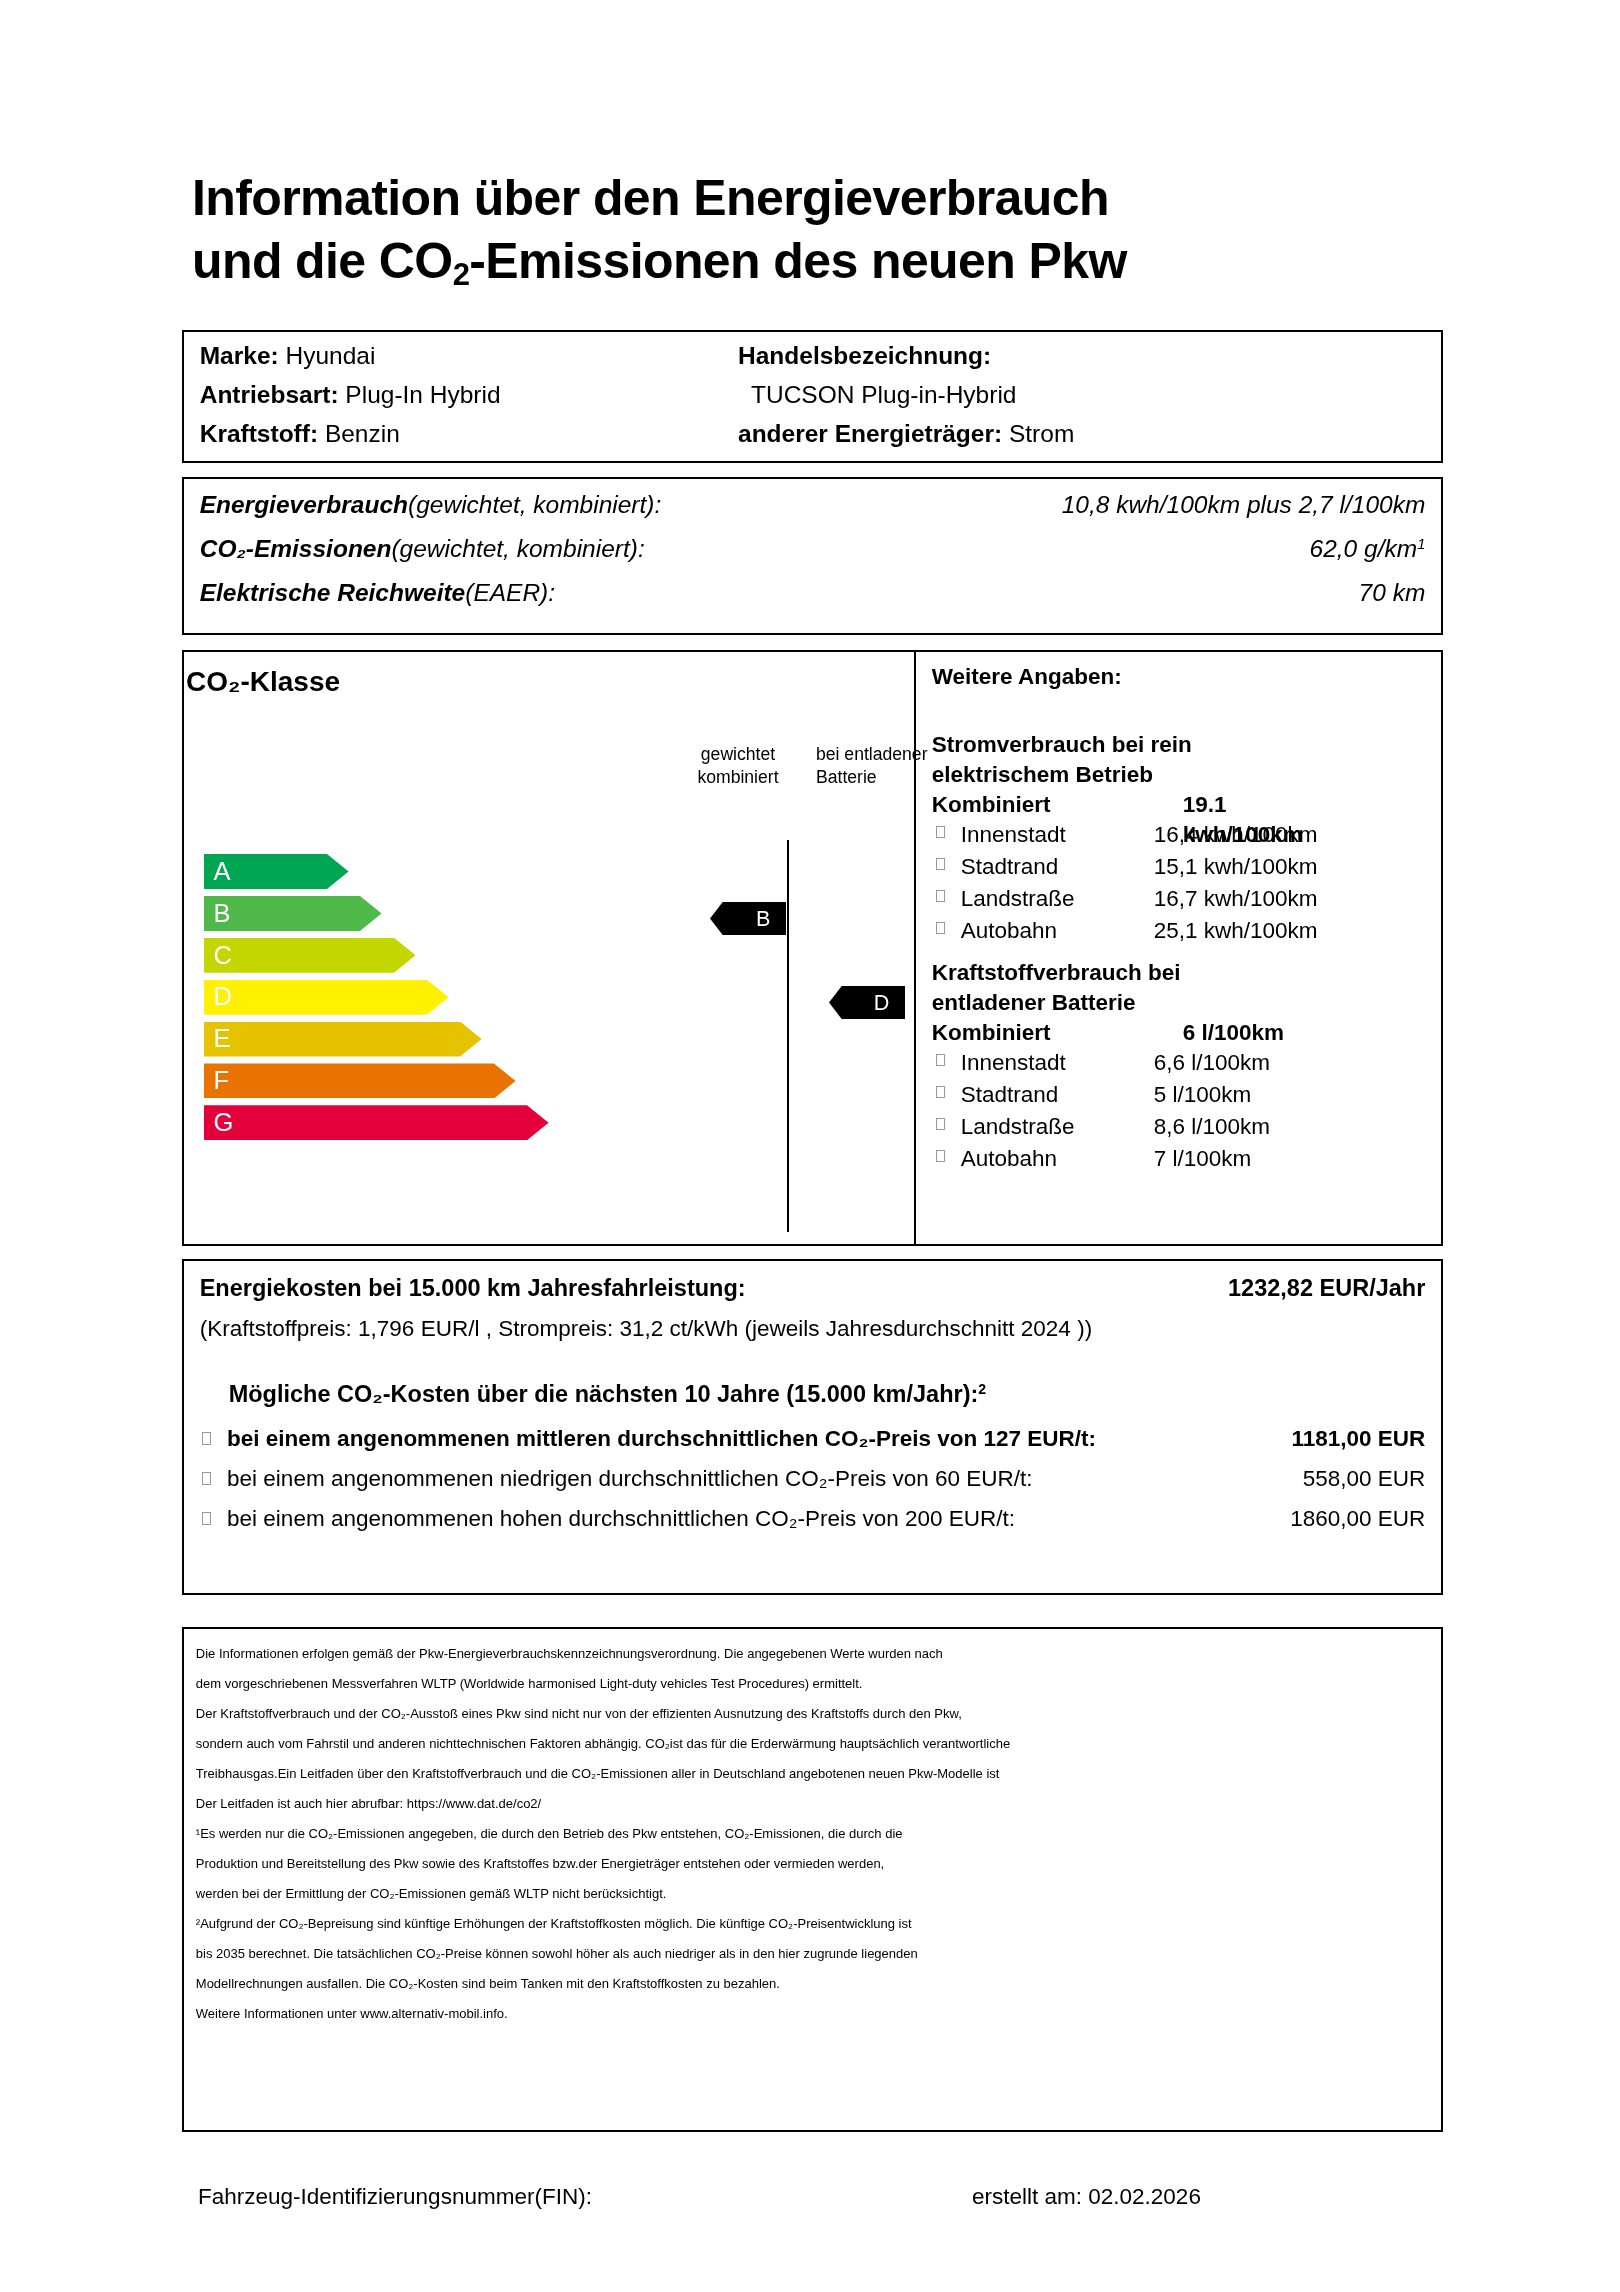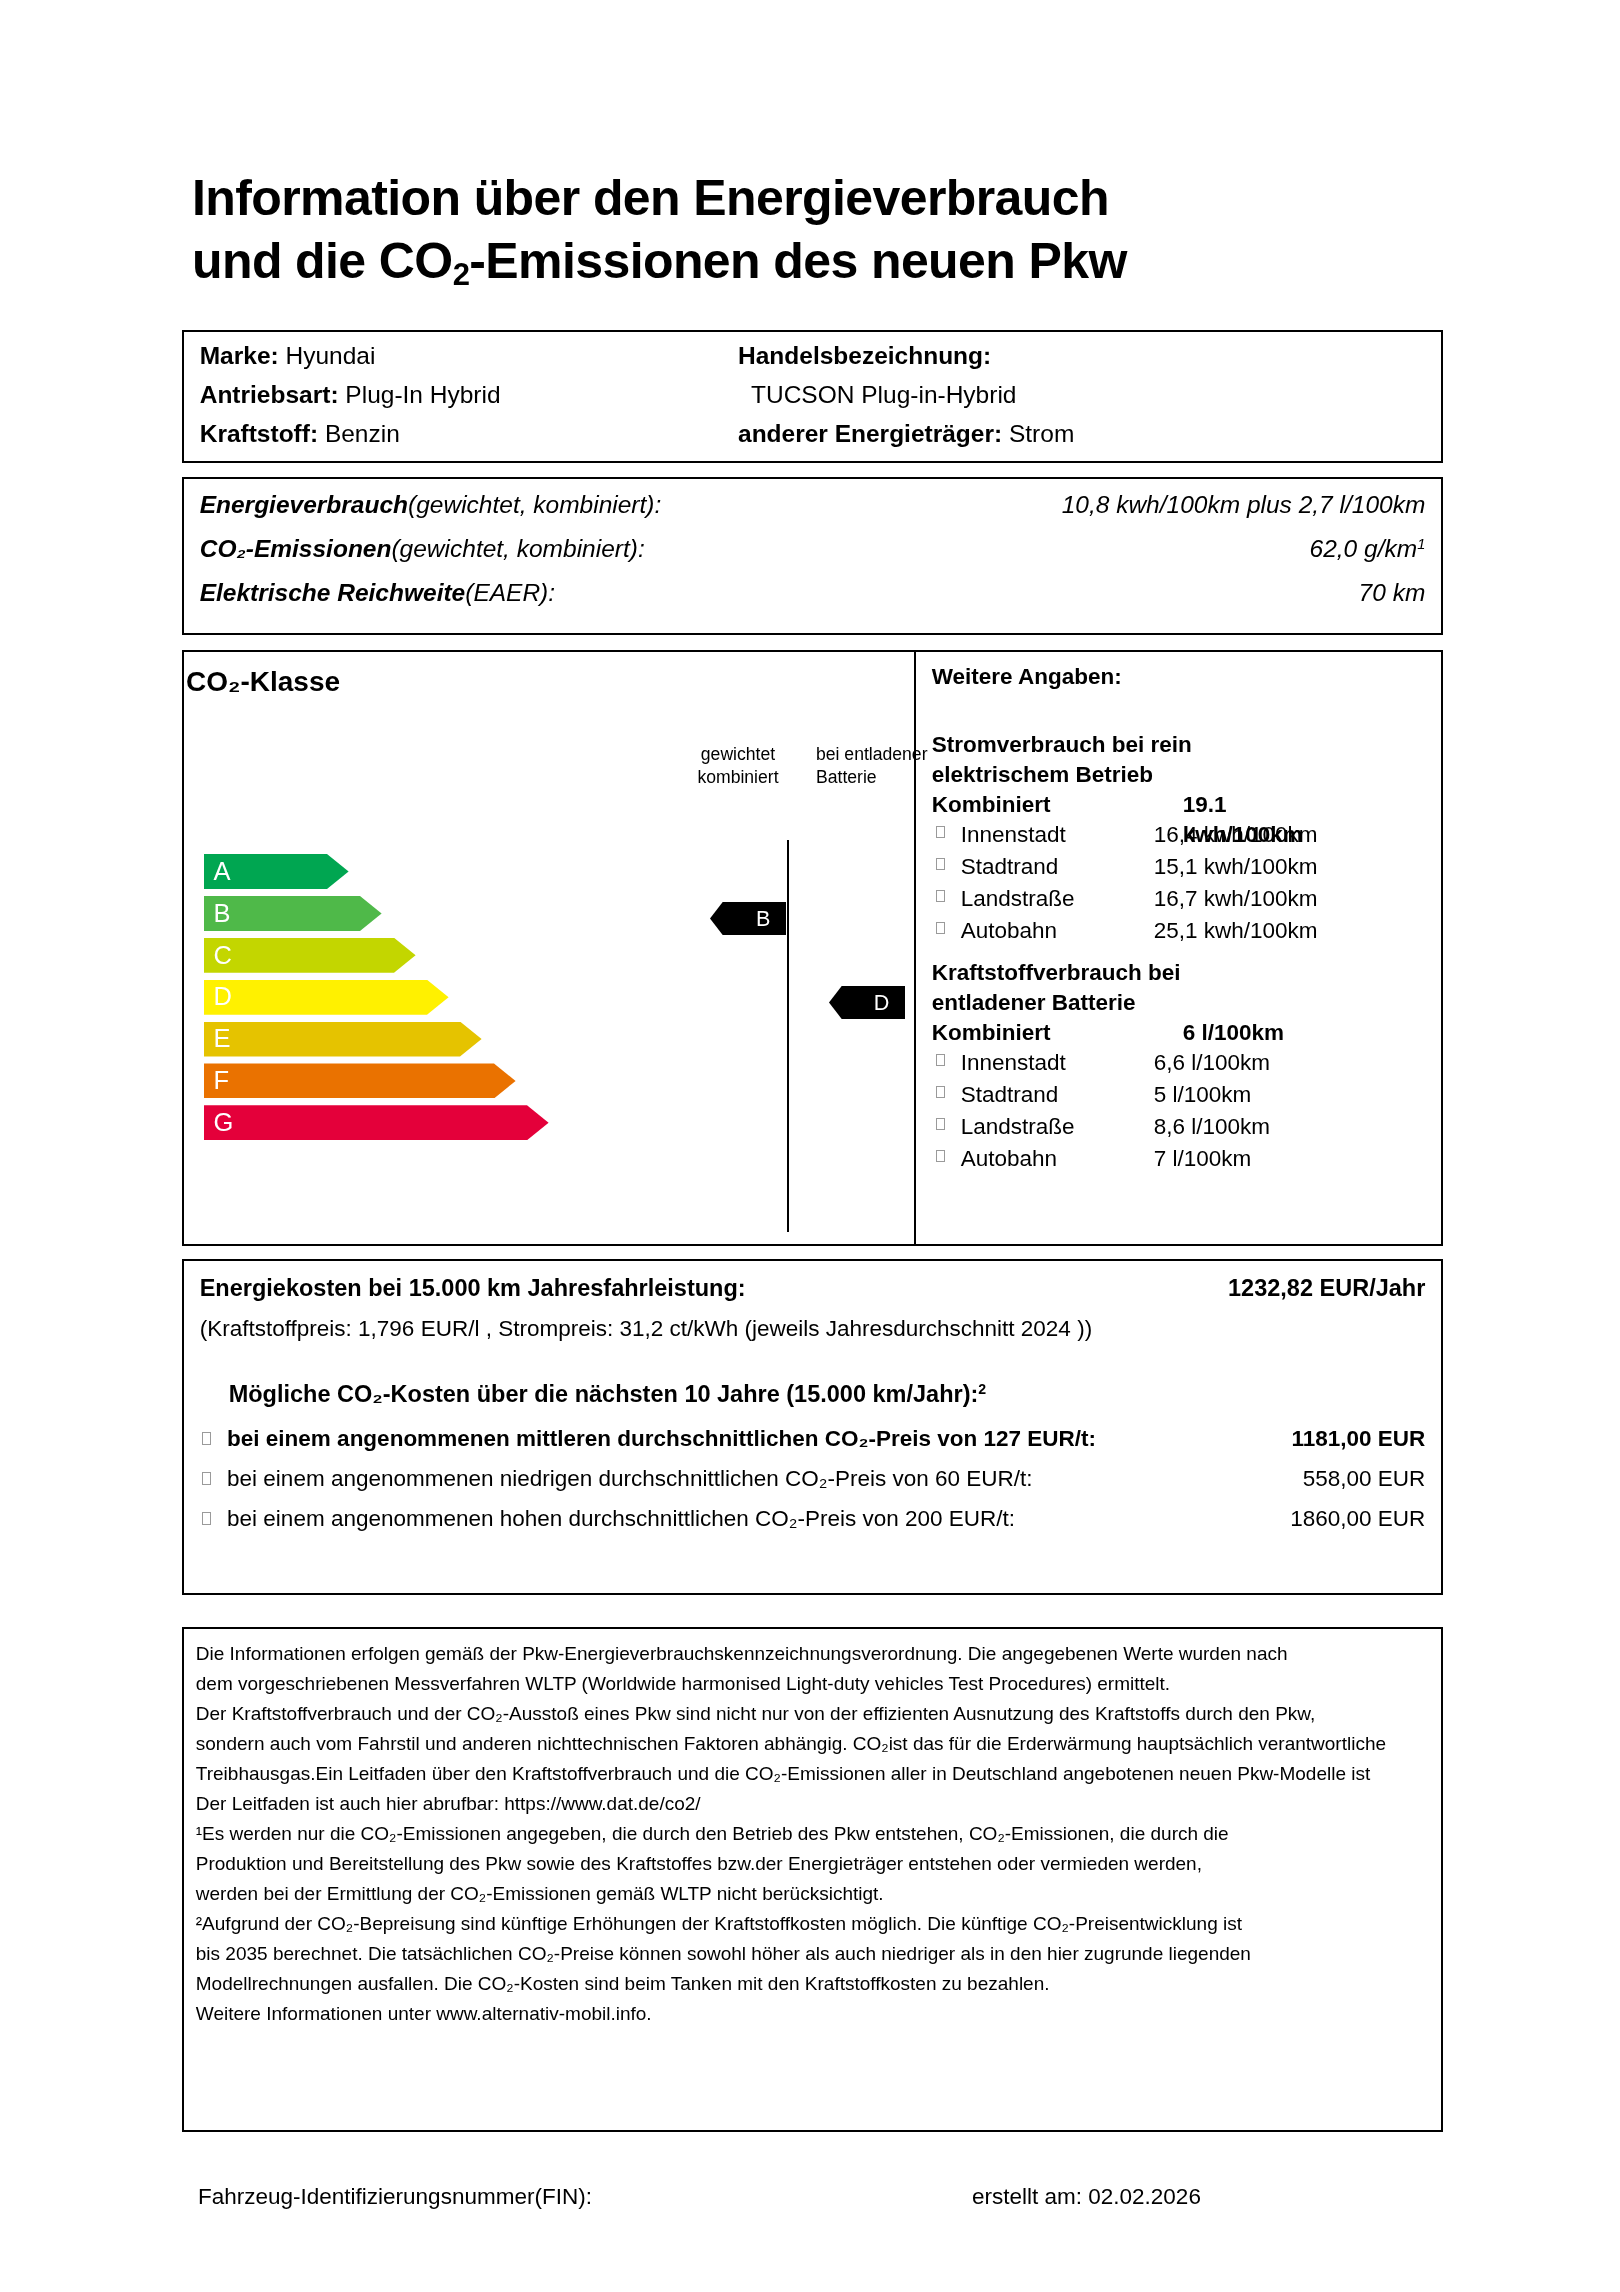--- a/index.html
+++ b/index.html
@@ -239,21 +239,21 @@
 
   
   #box-legal { left: 182px; top: 1627px; width: 1261px; height: 505px; }
   .legal-inner {
     position: absolute;
     left: 11.8px;
     top: 9.8px;
     right: 11.8px;
   }
   .legal-line {
-    font-size: 19px;
+    font-size: 13px;
     line-height: 30px;
     white-space: nowrap;
   }
 
   
   .footer {
     position: absolute;
     left: 198px;
     top: 2184px;
     width: 1235px;

